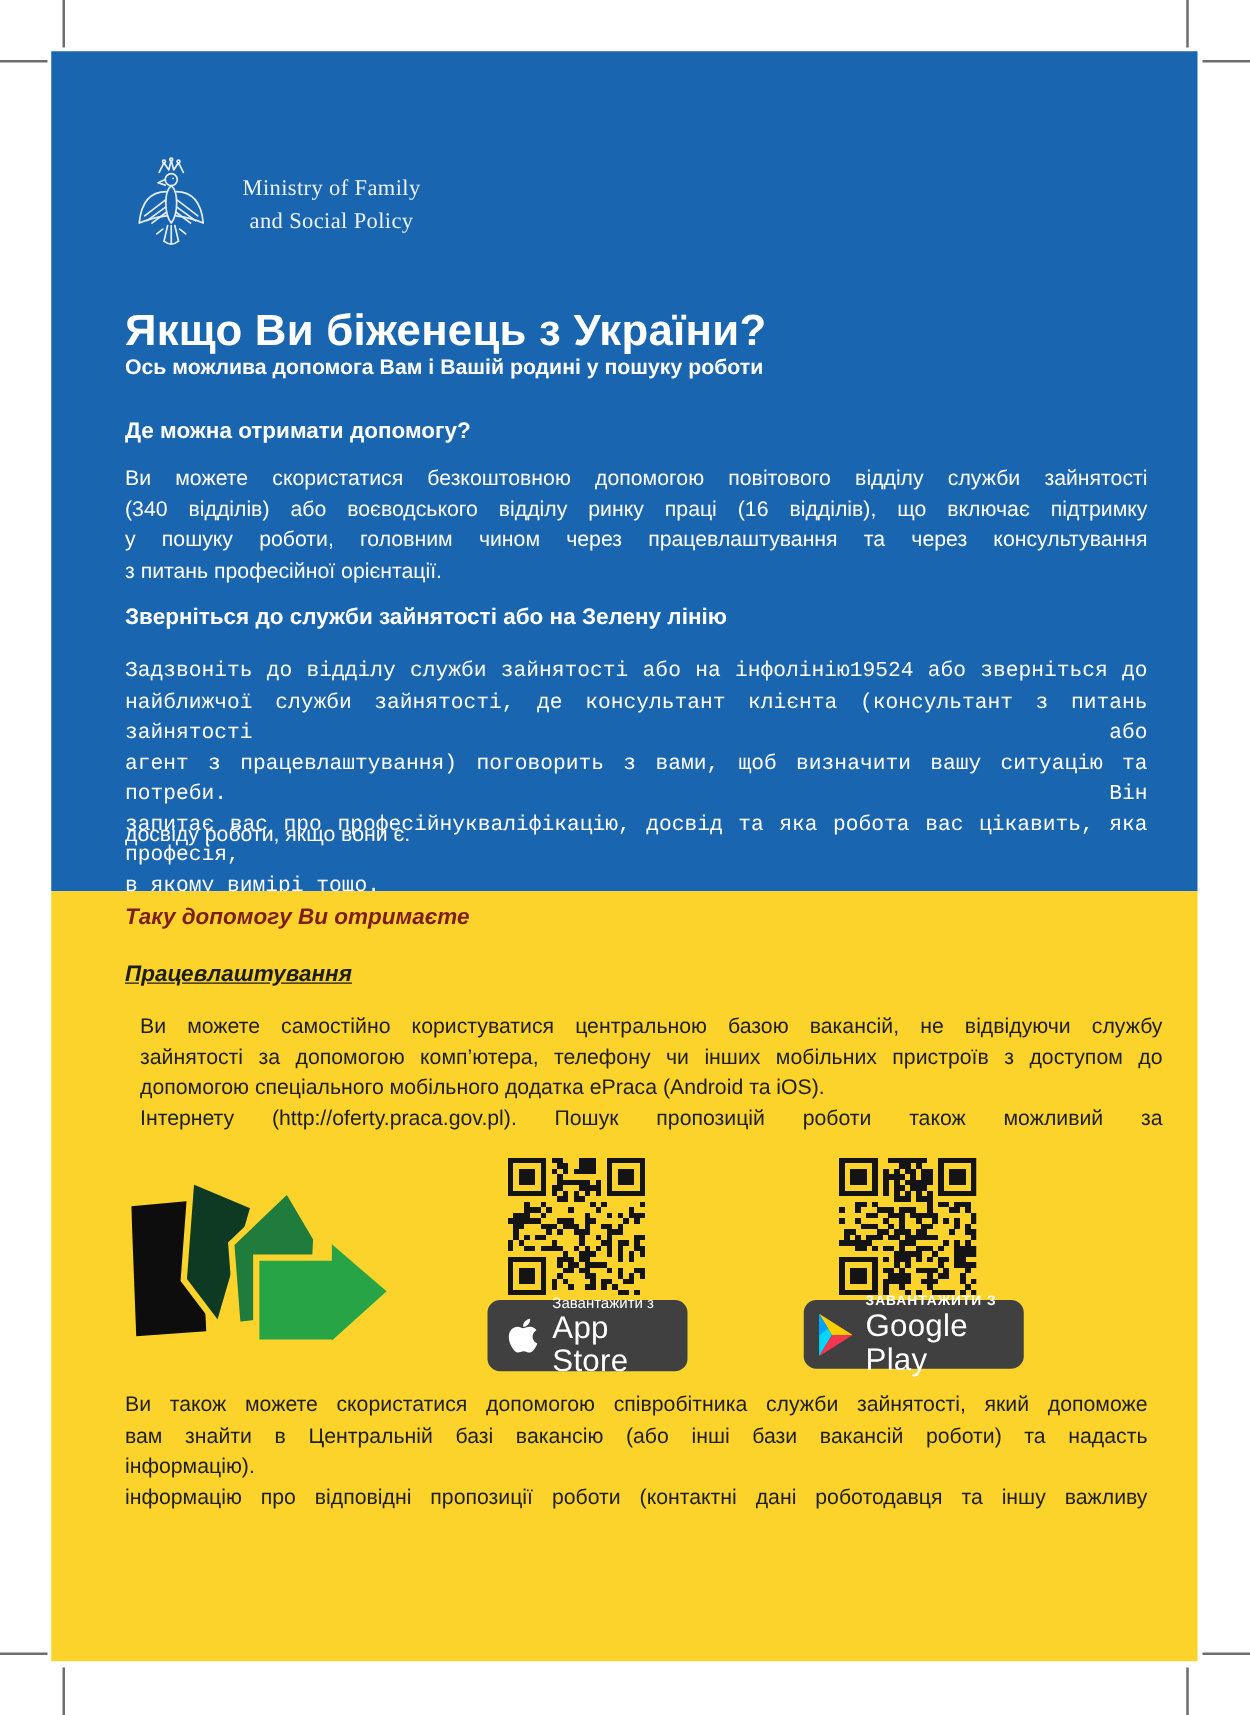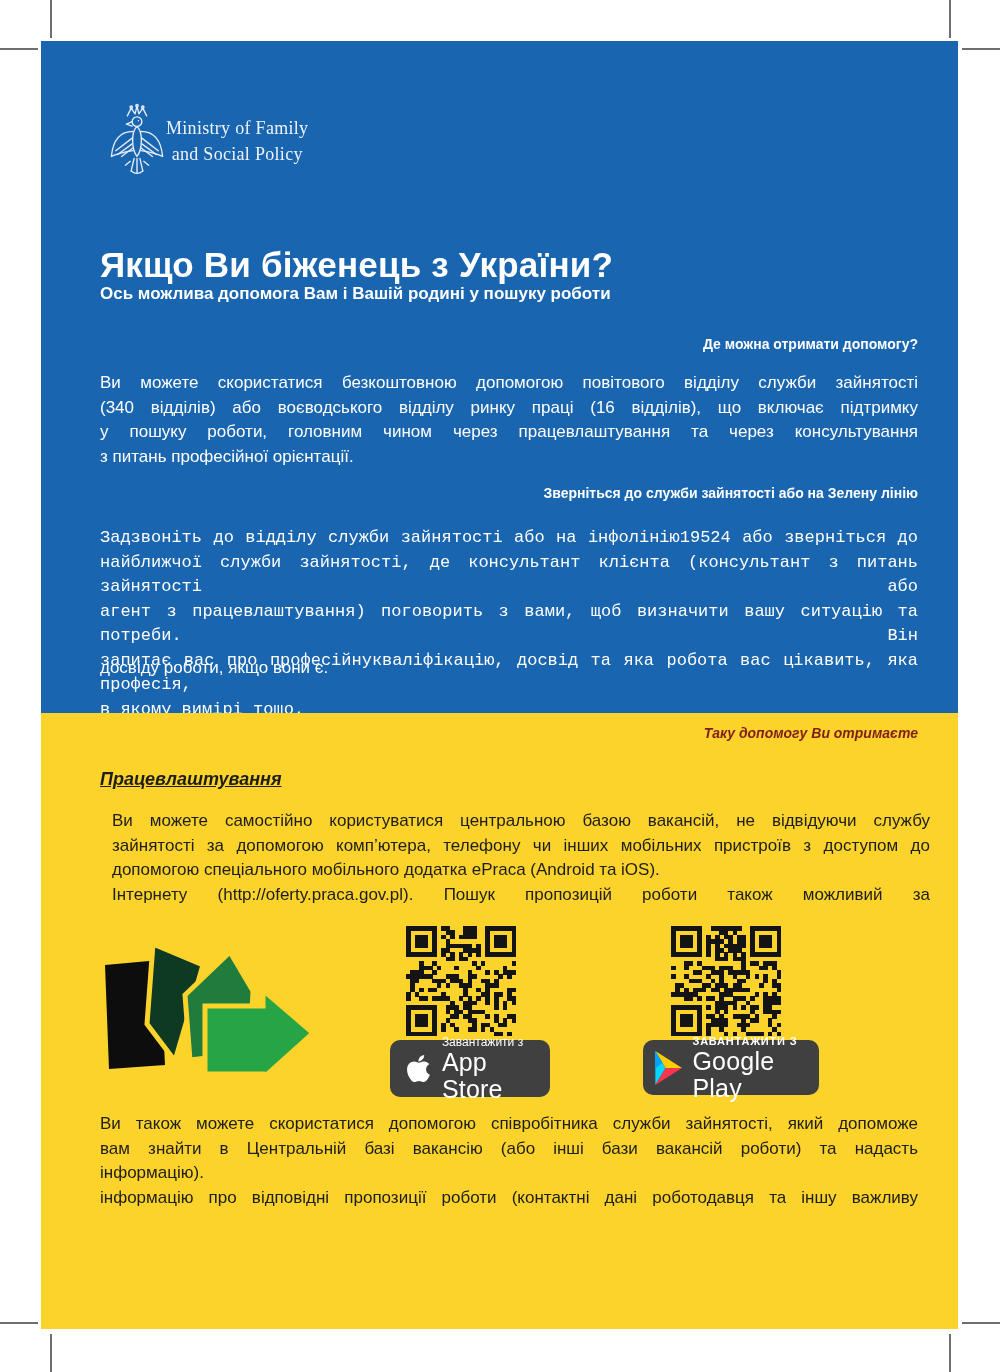--- a/index.html
+++ b/index.html
@@ -9,27 +9,27 @@
   .crop{position:absolute;background:#6e6e6e;}
   .crop.v{width:1.5px;height:38px;}
   .crop.h{height:1.5px;width:38px;}
   
   .poster{position:absolute;left:41px;top:41px;width:917px;height:1288px;}
   .sec-blue{position:absolute;left:0;top:0;width:917px;height:672px;background:#1a65af;}
   .sec-yellow{position:absolute;left:0;top:672px;width:917px;height:616px;background:#fcd32b;}
   .abs{position:absolute;}
   .txt{left:59px;width:818px;}
   
-  .ministry{left:67px;top:61px;display:flex;align-items:center;gap:0;color:#eef3fb;}
+  .ministry{left:67px;top:83px;display:flex;align-items:center;gap:28px;color:#eef3fb;}
   .ministry .name{font-family:"Liberation Serif",serif;font-size:18px;line-height:26px;
                   text-align:center;letter-spacing:.3px;}
   
   .h1{color:#fff;font-size:35px;line-height:44px;font-weight:bold;letter-spacing:.2px;}
   .subtitle{color:#fff;font-size:17px;font-weight:bold;line-height:22px;}
-  .h2{font-size:14px;font-weight:bold;line-height:24px;color:#fff;text-align:right;}
+  .h2{font-size:18px;font-weight:bold;line-height:24px;color:#fff;}
   .h2.dark{color:#7f1d1d;font-style:italic;}
   .body{font-size:17px;line-height:24.5px;color:#fff;}
   .body.dark{color:#1d1d1b;}
   .jl{text-align:justify;text-align-last:justify;}
   .jl.last{text-align:left;text-align-last:left;}
   .subhead{font-size:18px;line-height:24px;font-style:italic;text-decoration:underline;
            color:#1d1d1b;font-weight:bold;}
   
   .arrows-logo{left:64px;top:215px;width:210px;height:152px;}
   .qr{width:110px;height:110px;top:213px;}

